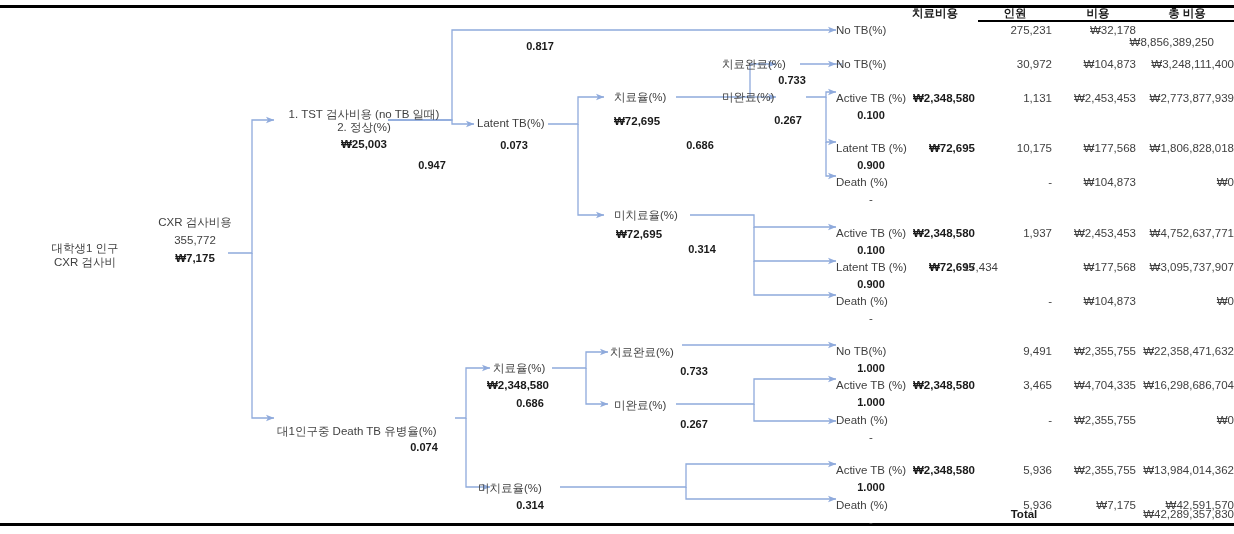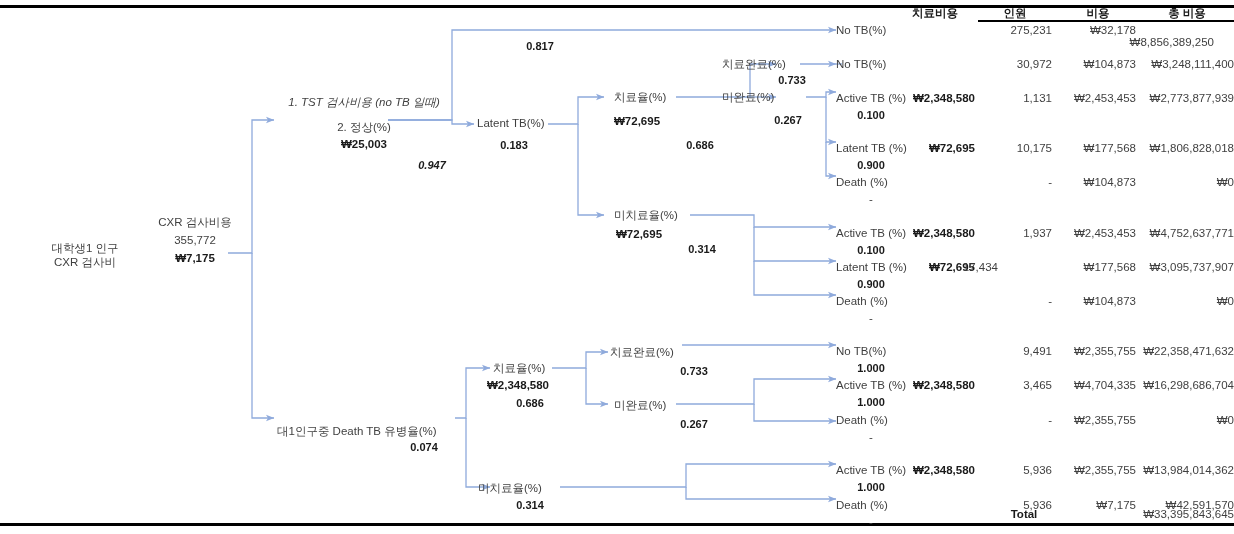--- a/index.html
+++ b/index.html
@@ -142,27 +142,27 @@
   <div class="hdr" style="left:1140px;top:6px;width:94px;">총 비용</div>
   <div class="hrule" style="left:978px;top:20px;width:256px;"></div>
 
   <div class="n ctr" style="left:20px;top:242px;width:130px;">대학생1 인구</div>
   <div class="n ctr" style="left:20px;top:256px;width:130px;">CXR 검사비</div>
 
   <div class="n ctr" style="left:140px;top:216px;width:110px;">CXR 검사비용</div>
   <div class="n ctr" style="left:140px;top:234px;width:110px;">355,772</div>
   <div class="n ctr b" style="left:140px;top:252px;width:110px;">₩7,175</div>
 
-  <div class="n ctr" style="left:274px;top:96px;width:180px;font-style:italic;">1. TST 검사비용 (no TB 일때)</div>
+  <div class="n ctr" style="left:274px;top:108px;width:180px;">1. TST 검사비용 (no TB 일때)</div>
   <div class="n ctr" style="left:274px;top:121px;width:180px;">2. 정상(%)</div>
   <div class="n ctr b" style="left:274px;top:138px;width:180px;">₩25,003</div>
-  <div class="prob" style="left:382px;top:159px;width:100px;font-style:italic;">0.947</div>
+  <div class="prob" style="left:382px;top:159px;width:100px;">0.947</div>
 
   <div class="lbl" style="left:477px;top:117px;">Latent TB(%)</div>
-  <div class="prob" style="left:477px;top:139px;width:74px;">0.183</div>
+  <div class="prob" style="left:477px;top:139px;width:74px;">0.073</div>
   <div class="prob" style="left:500px;top:40px;width:80px;">0.817</div>
 
   <div class="lbl" style="left:614px;top:90px;">치료율(%)</div>
   <div class="n b" style="left:614px;top:115px;">₩72,695</div>
   <div class="prob" style="left:660px;top:139px;width:80px;">0.686</div>
 
   <div class="lbl" style="left:722px;top:57px;">치료완료(%)</div>
   <div class="prob" style="left:762px;top:74px;width:60px;">0.733</div>
   <div class="lbl" style="left:722px;top:90px;">미완료(%)</div>
   <div class="prob" style="left:758px;top:114px;width:60px;">0.267</div>
@@ -252,15 +252,15 @@
       <div class="cell" style="left: 1060px; top: 464px; width: 76px;">₩2,355,755</div>
       <div class="cell" style="left: 1110px; top: 464px; width: 124px;">₩13,984,014,362</div>
       <div class="lbl" style="left: 836px; top: 499px;">Death (%)</div>
       <div class="dash" style="left: 828px; top: 516px; width: 86px;">-</div>
       <div class="cell" style="left: 978px; top: 499px; width: 74px;">5,936</div>
       <div class="cell" style="left: 1060px; top: 499px; width: 76px;">₩7,175</div>
       <div class="cell" style="left: 1110px; top: 499px; width: 124px;">₩42,591,570</div>
     </div>
 
   <div class="cell b" style="left:996px;top:508px;width:56px;text-align:center;">Total</div>
-  <div class="cell" style="left:1110px;top:508px;width:124px;">₩33,395,843,645</div>
+  <div class="cell" style="left:1110px;top:508px;width:124px;">₩42,289,357,830</div>
 
 </div>
 
 </body></html>

